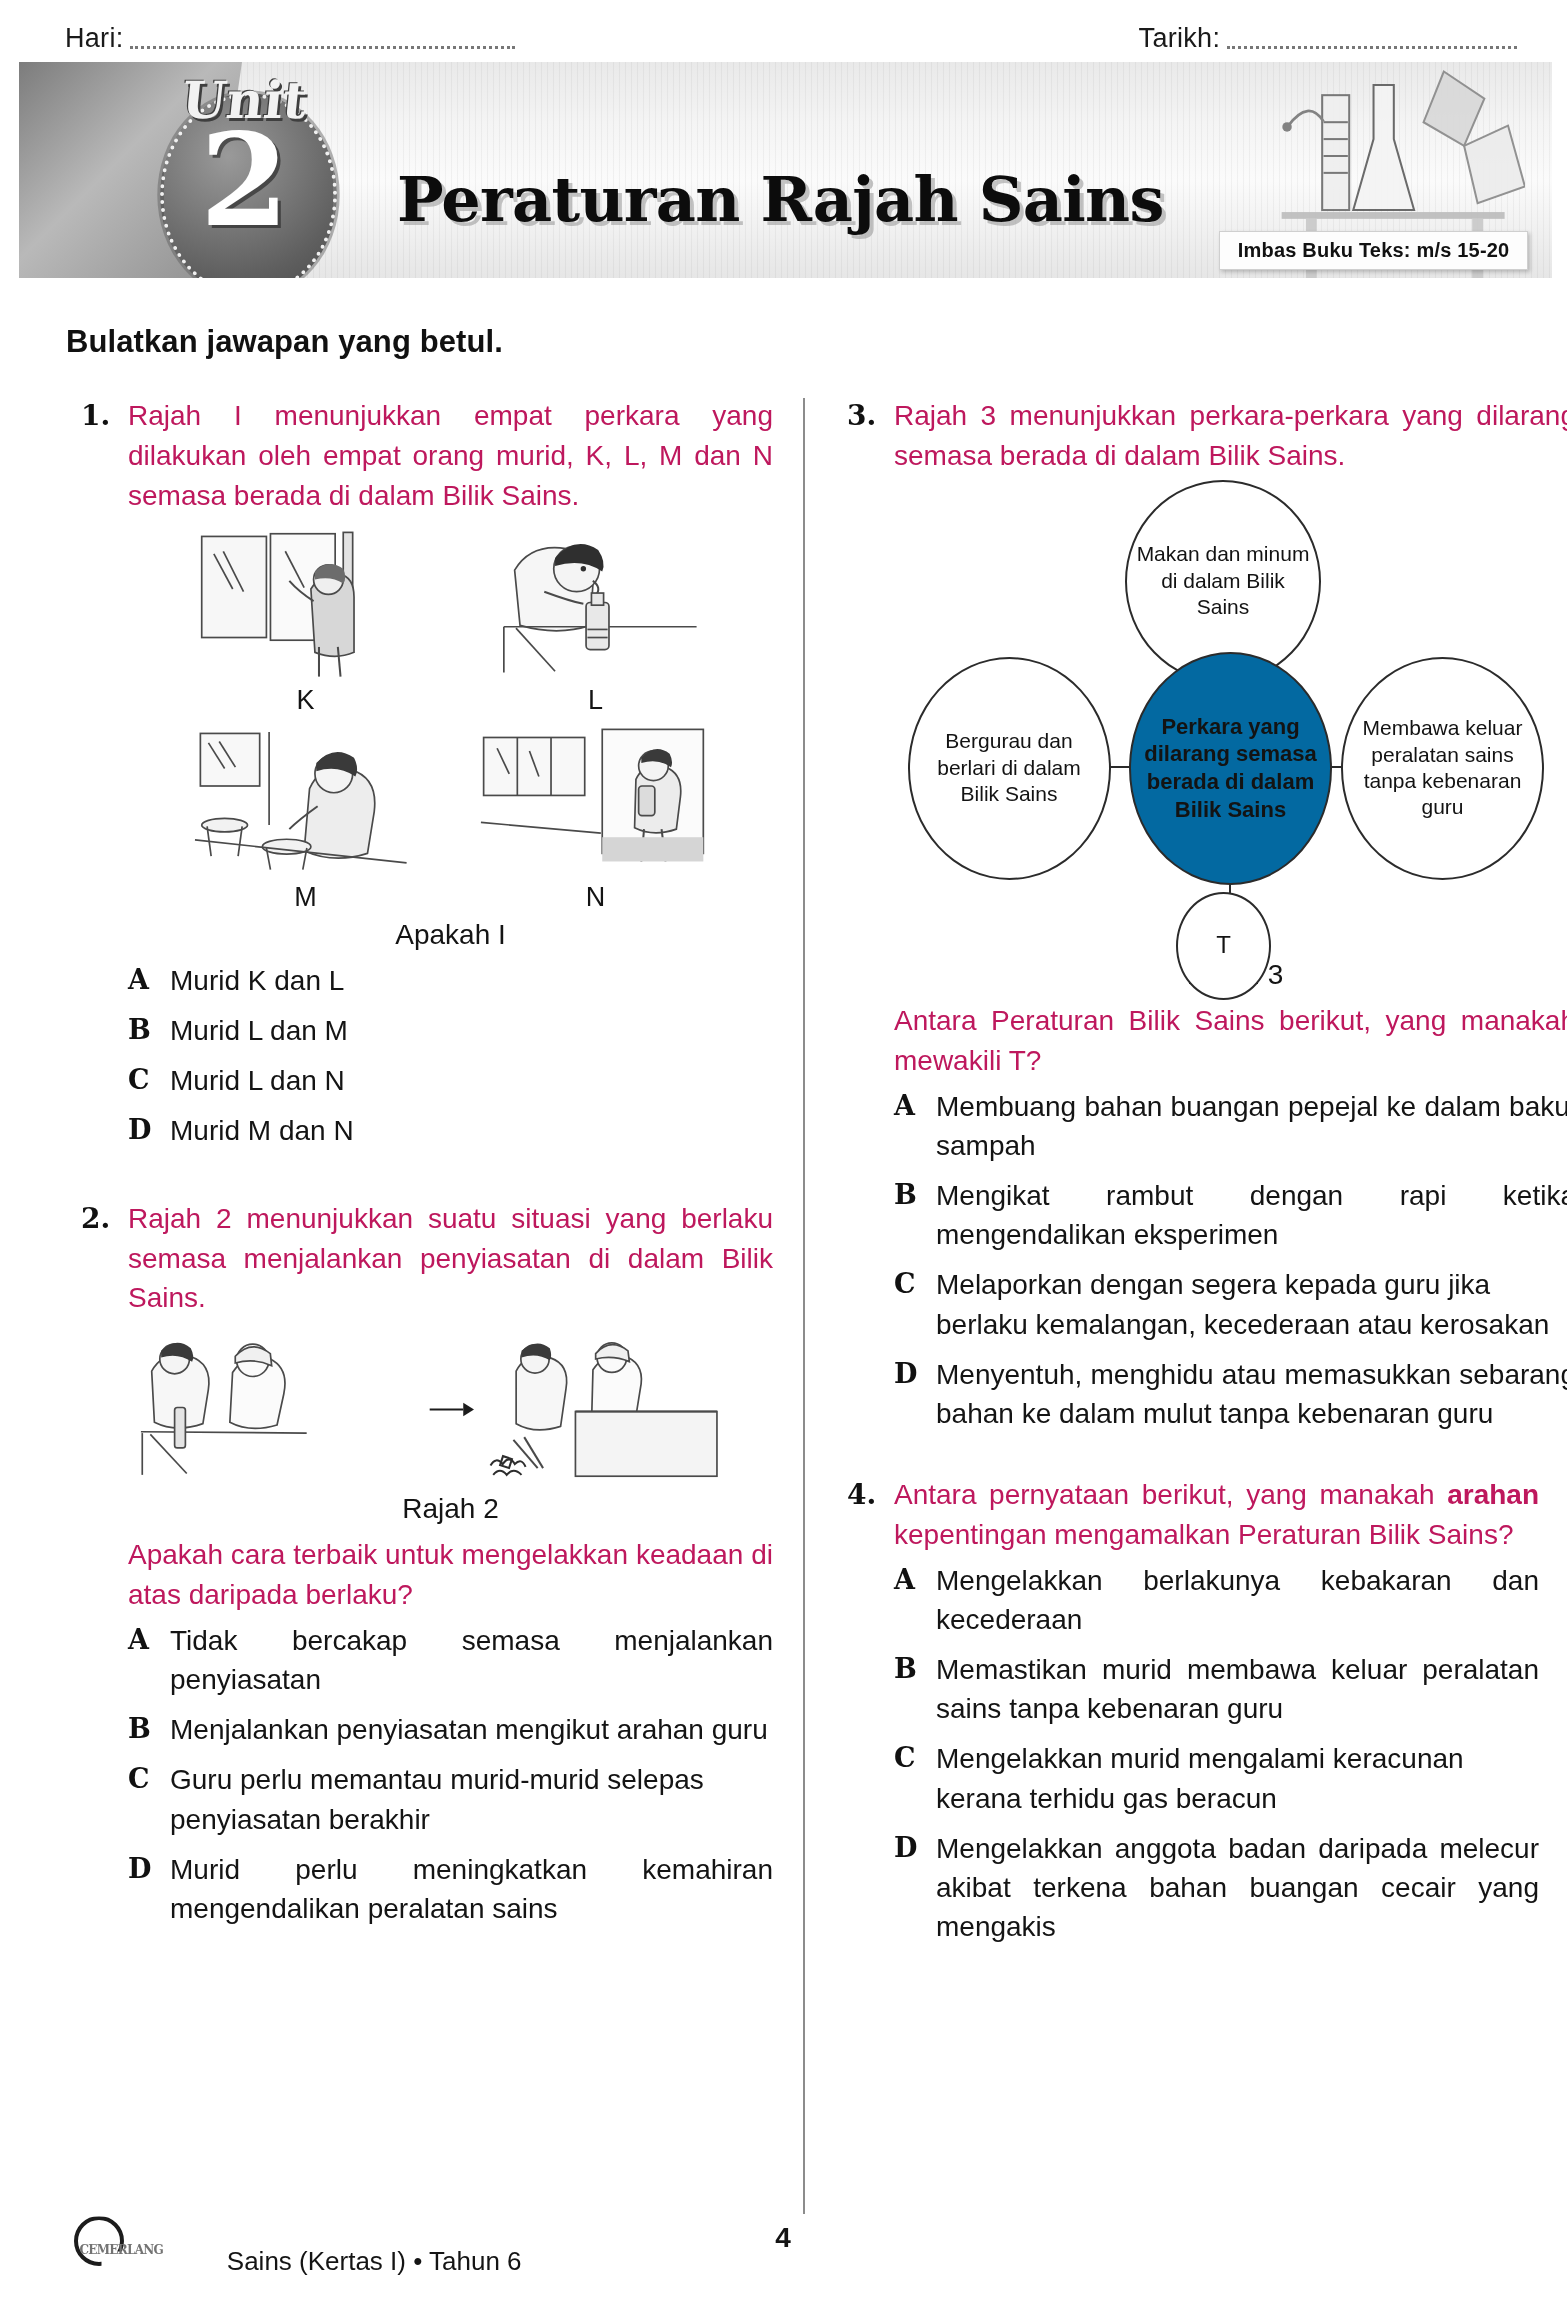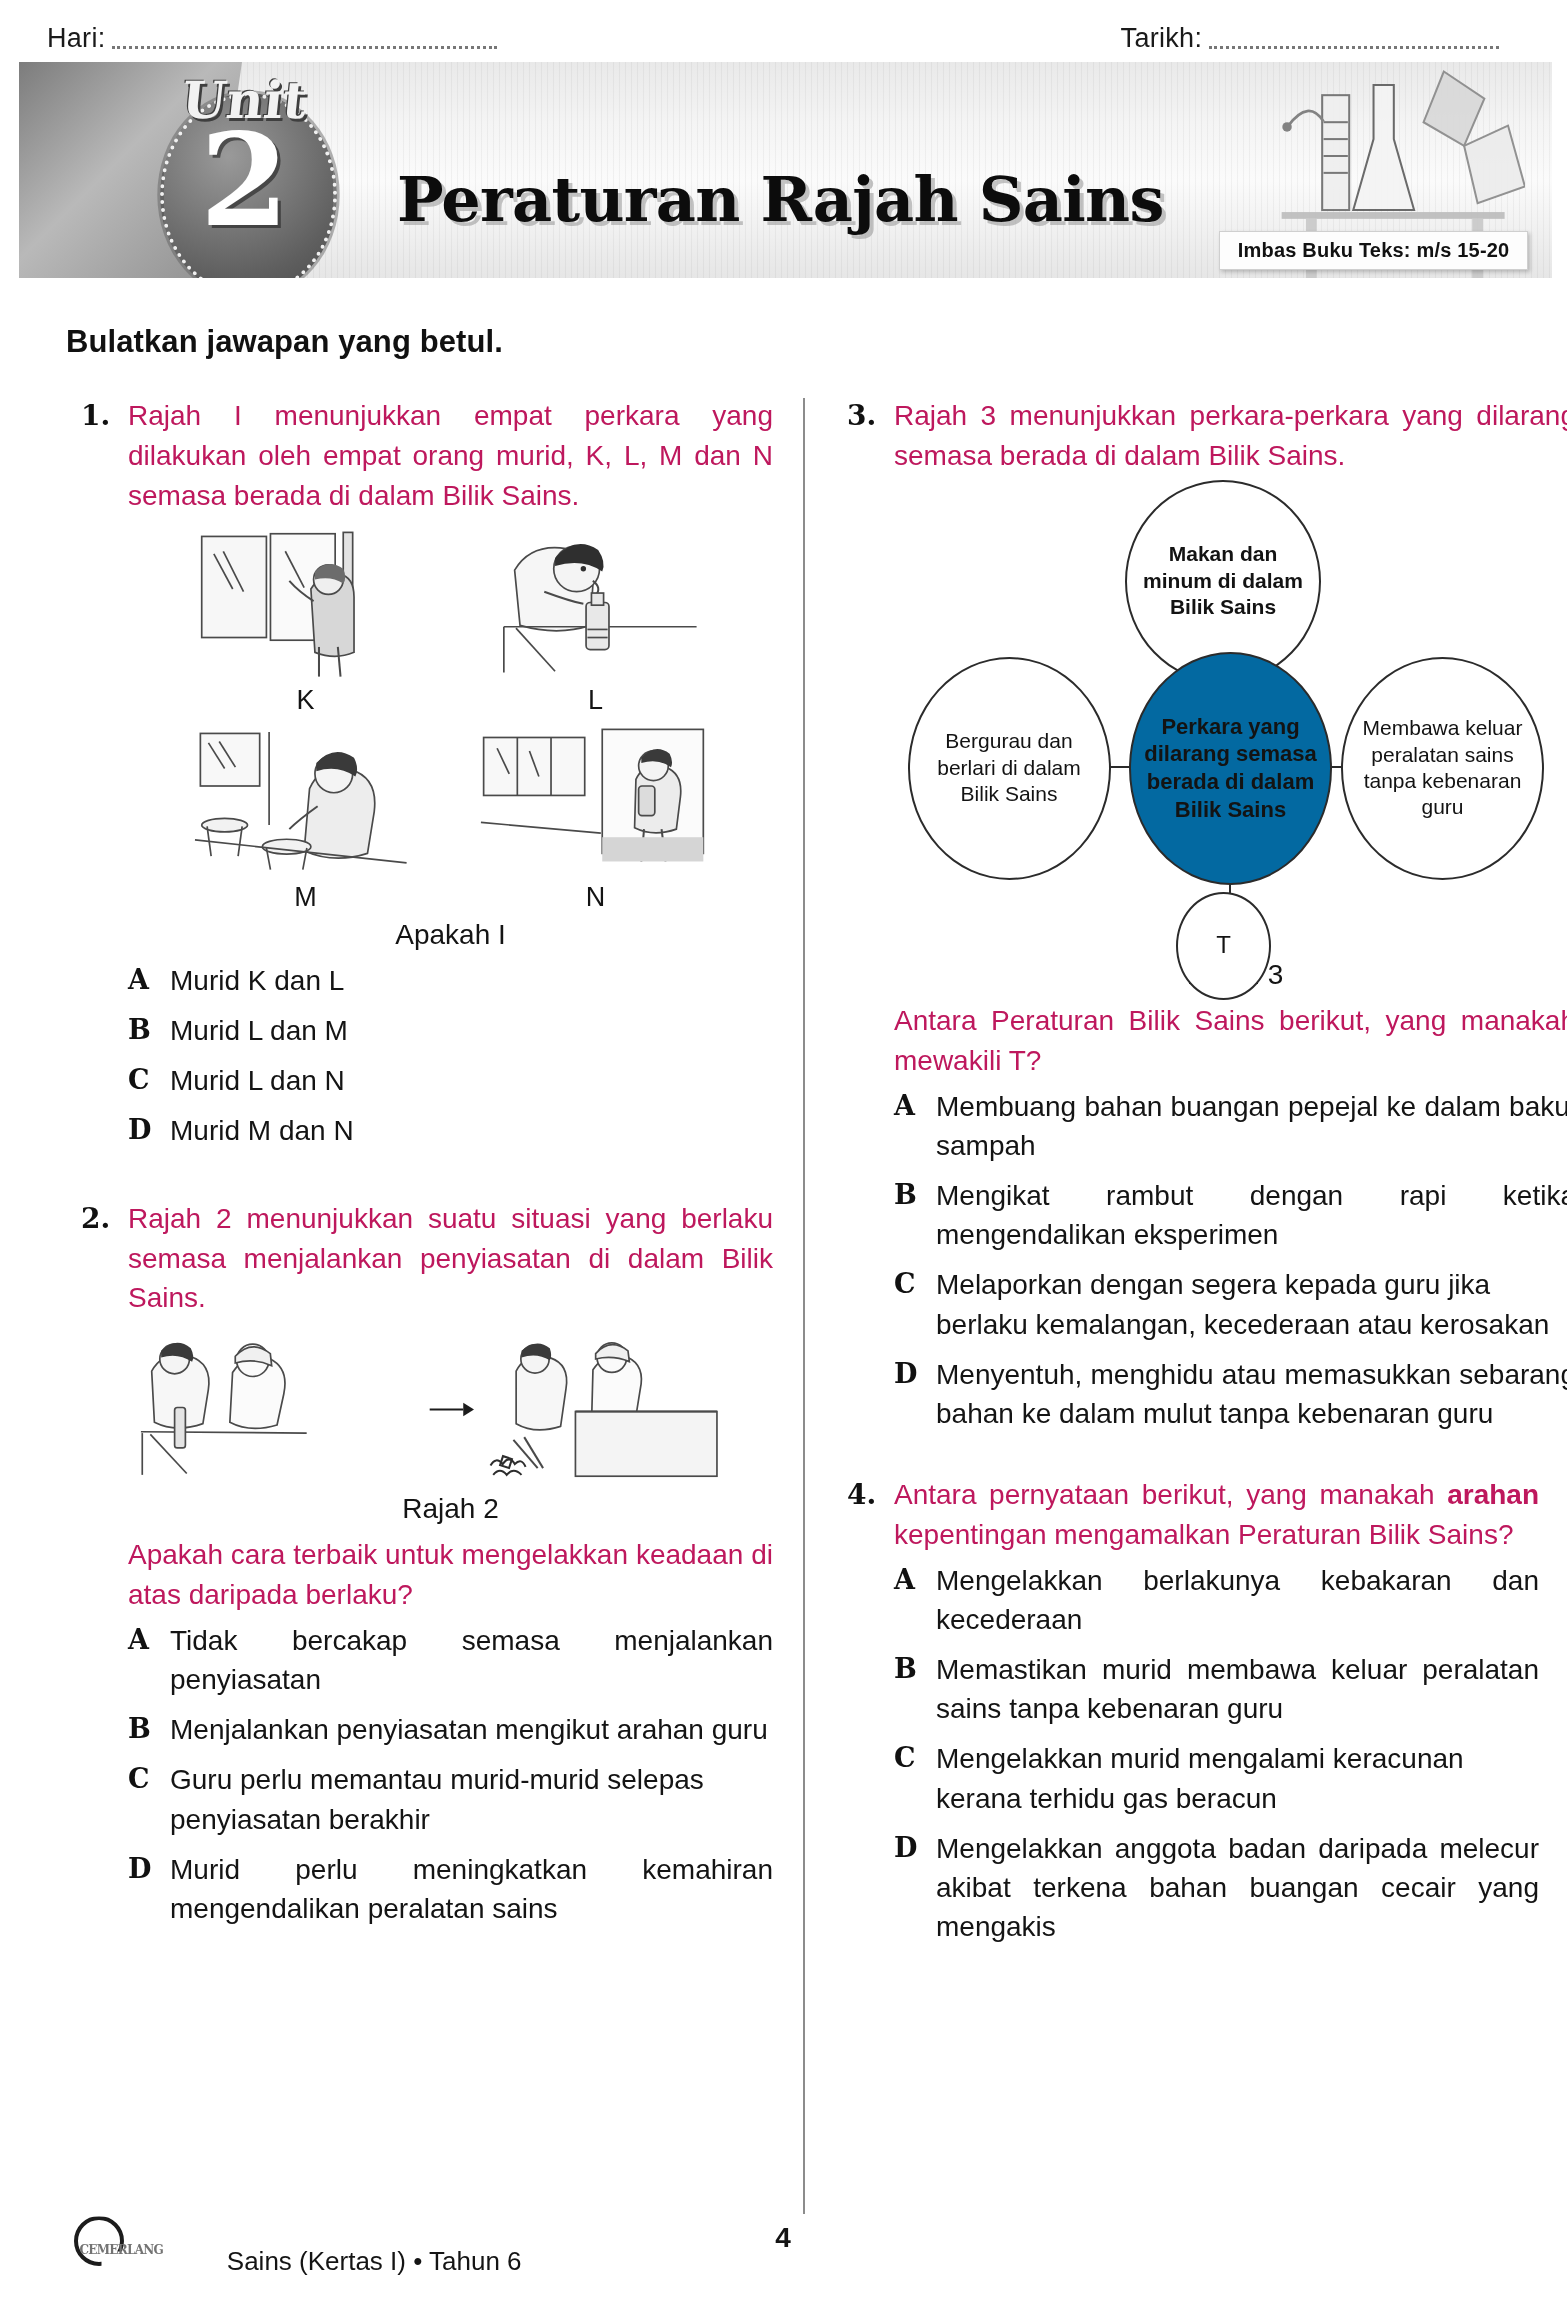--- a/index.html
+++ b/index.html
@@ -7,21 +7,21 @@
     width:1567px; height:2319px;
     background:#ffffff;
     font-family:"Liberation Sans", sans-serif;
     color:#111;
     position:relative;
     overflow:hidden;
   }
   .page { position:relative; width:1567px; height:2319px; }
 
   
-  .topline { position:absolute; top:12px; left:47px; width:1452px; height:42px; display:flex; align-items:flex-end;text-align:center; }
+  .topline { position:absolute; top:12px; left:65px; width:1452px; height:42px; display:flex; align-items:flex-end;text-align:center; }
   .fieldgrp { display:flex; align-items:flex-end; }
   .fieldlbl { font-size:27px; letter-spacing:0.3px; color:#1a1a1a; white-space:nowrap; }
   .dots { display:inline-block; border-bottom:3.4px dotted #777; margin-left:6.8px; margin-bottom:5.4px; }
   .dots.hari { width:385px; }
   .dots.tarikh { width:290px; }
   .sp { flex:1; }
 
   
   .banner {
     position:absolute; left:19px; top:62px; width:1533px; height:216px;
@@ -118,21 +118,21 @@
 
   
   .bubblemap { position:relative; width:682px; height:473px; margin:4px auto 0; }
   .bub {
     position:absolute; border:2px solid #2b2b2b; border-radius:50%;
     display:flex; align-items:center; justify-content:center; text-align:center;
     font-size:21px; line-height:1.26; color:#131313; box-sizing:border-box; padding:4px 6.8px;
     background:#ffffff;
   }
   .bub.center { background:#0369a1; font-weight:bold; font-size:22px; }
-  .bub-top    { left:231px; top:0px;   width:196px; height:203px;font-weight:bold; }
+  .bub-top    { left:231px; top:0px;   width:196px; height:203px; }
   .bub-left   { left:13.5px;  top:177px; width:203px; height:223px; }
   .bub-center { left:235px; top:172px; width:203px; height:233px; }
   .bub-right  { left:447px; top:177px; width:203px; height:223px; }
   .bub-t      { left:282px; top:412px; width:95px; height:108px; font-size:24px; }
   .conn { position:absolute; background:#2b2b2b; }
   .conn-v1 { left:335px; top:197px; width:2px; height:13.5px; }
   .conn-h1 { left:211px; top:286px; width:30px; height:2px; }
   .conn-h2 { left:435px; top:286px; width:17.6px; height:2px; }
   .conn-v2 { left:335px; top:401px; width:2px; height:15px; }
 

